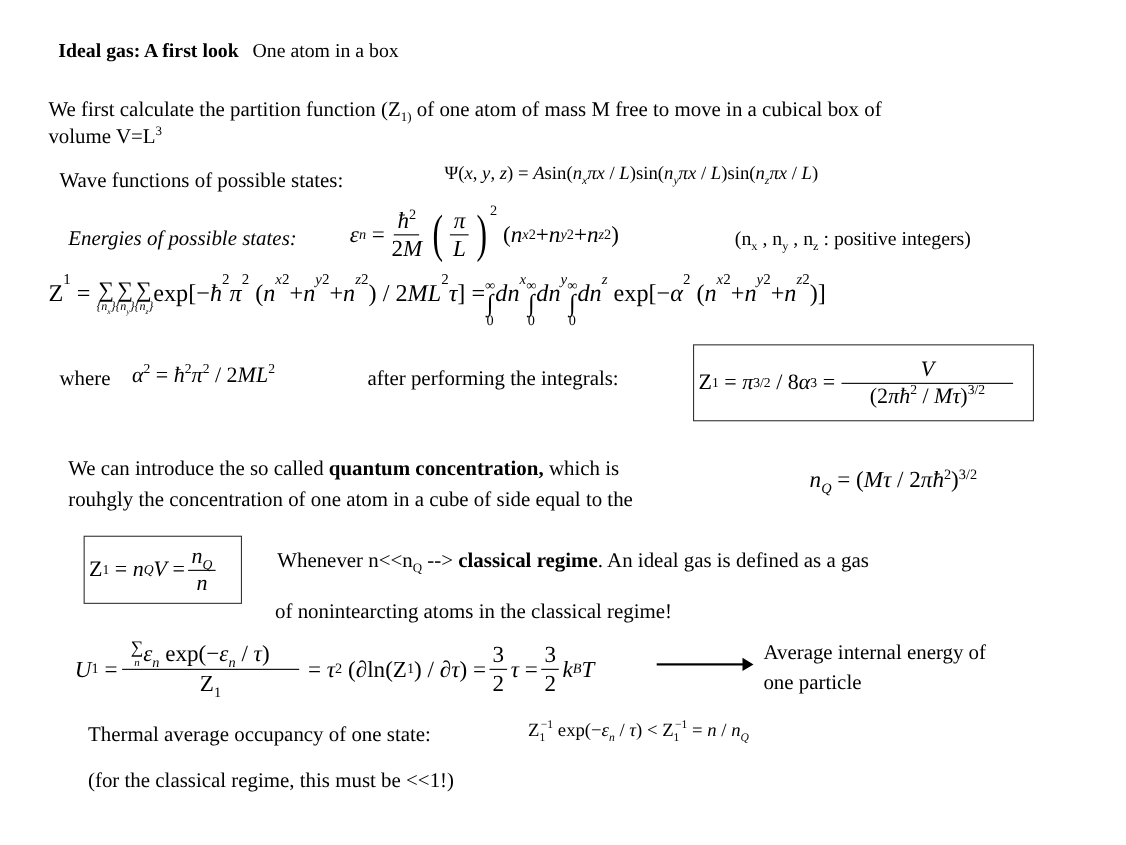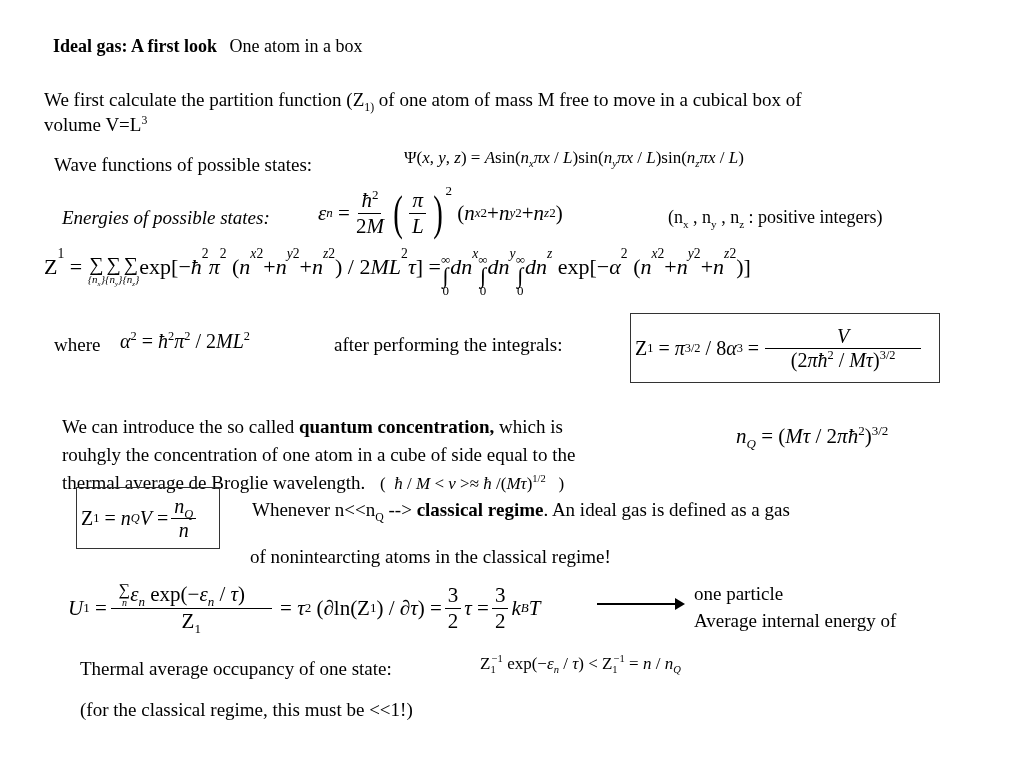--- a/index.html
+++ b/index.html
@@ -103,23 +103,20 @@
   Z<sub>1</sub>&nbsp;= <span class="i">&nbsp;π</span><sup>3/2</sup>&nbsp;/ 8<span class="i">α</span><sup>3</sup>&nbsp;=
   <span class="frac" style="margin-left:6px;">
       <span class="num i" style="width:150px; text-align:center;">V</span>
       <span class="den">(2<span class="i">πħ</span><sup>2</sup> / <span class="i">Mτ</span>)<sup>3/2</sup></span>
     </span>
 </div>
 
 <div class="abs t18" style="left:62px; top:401px; line-height:28px;margin-top:12px;">
   <div><span>We can introduce the so called </span><span class="b">quantum concentration,</span><span> which is</span></div>
   <div>rouhgly the concentration of one atom in a cube of side equal to the</div>
-  <div><span>thermal average de Broglie wavelength.</span>
-    <span class="m" style="font-size:17px; margin-left:10px;">( &nbsp;<span class="i">ħ</span> / <span class="i">M</span> &lt; <span class="i">v</span> &gt;≈ <span class="i">ħ</span> /(<span class="i">Mτ</span>)<sup>1/2</sup> &nbsp;&nbsp;)</span>
-  </div>
 </div>
 
 <div class="abs m" style="left:736px; top:424px; font-size:21px;">
   <span class="i">n</span><sub class="i">Q</sub> = (<span class="i">Mτ</span> / 2<span class="i">πħ</span><sup>2</sup>)<sup>3/2</sup>
 </div>
 
 <div class="abs m boxed" style="left:76px; top:487px; width:144px; height:62px; display:flex; align-items:center; padding-left:4px; box-sizing:border-box; font-size:20px;">
   Z<sub>1</sub>&nbsp;= <span class="i">&nbsp;n</span><sub class="i">Q</sub><span class="i">V</span>&nbsp;=
   <span class="frac">
       <span class="num"><span class="i">n</span><sub class="i">Q</sub></span>
@@ -148,22 +145,22 @@
     </span><span class="i">τ</span>&nbsp;=
   <span class="frac">
       <span class="num">3</span>
       <span class="den">2</span>
     </span><span class="i">k</span><sub class="i">B</sub><span class="i">T</span>
 </div>
 
 <div class="abs" style="left:597px; top:603px; width:80px; height:2px; background:#000;"></div>
 <div class="abs" style="left:675px; top:598px; width:0; height:0; border-top:6px solid transparent; border-bottom:6px solid transparent; border-left:10px solid #000;"></div>
 <div class="abs t18" style="left:694px; top:580px; line-height:27px;">
+  <div>Average internal energy of</div>
   <div>one particle</div>
-  <div>Average internal energy of</div>
 </div>
 
 <div class="abs t18" style="left:80px; top:658px;">Thermal average occupancy of one state:</div>
 <div class="abs m" style="left:480px; top:654px; font-size:17px;">
   Z<sub>1</sub><sup style="margin-left:-4px;">−1</sup> exp(−<span class="i">ε</span><sub class="i">n</sub> / <span class="i">τ</span>) &lt; Z<sub>1</sub><sup style="margin-left:-4px;">−1</sup> = <span class="i">n</span> / <span class="i">n</span><sub class="i">Q</sub>
 </div>
 
 <div class="abs t18" style="left:80px; top:699px;">(for the classical regime, this must be &lt;&lt;1!)</div>
 
 </body></html>

